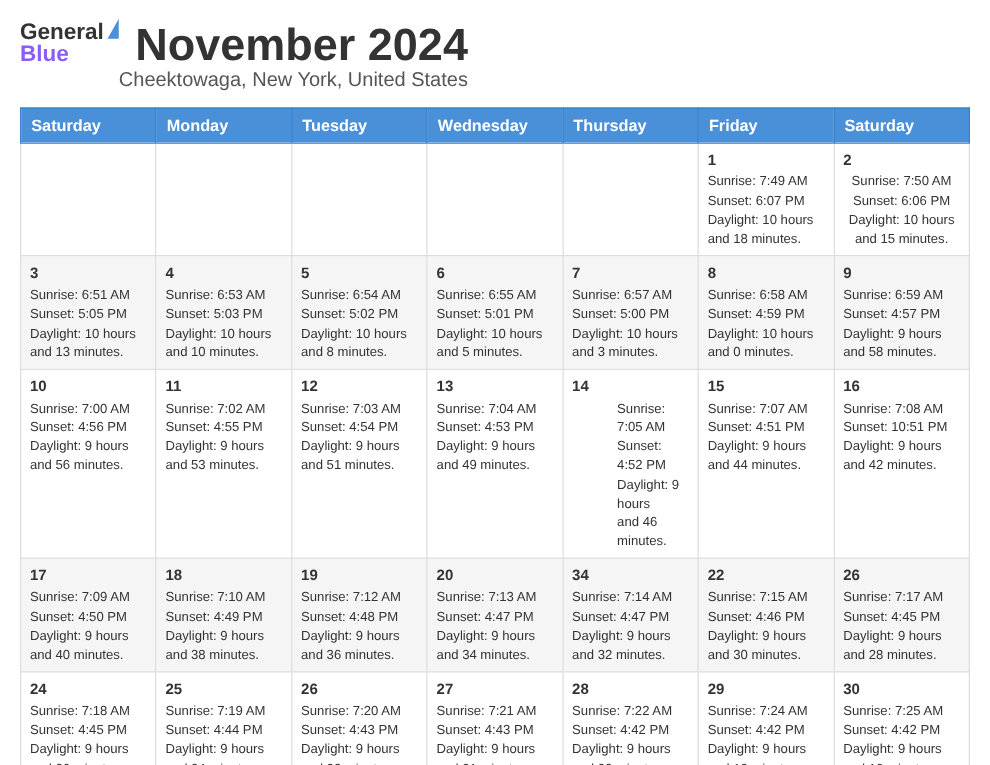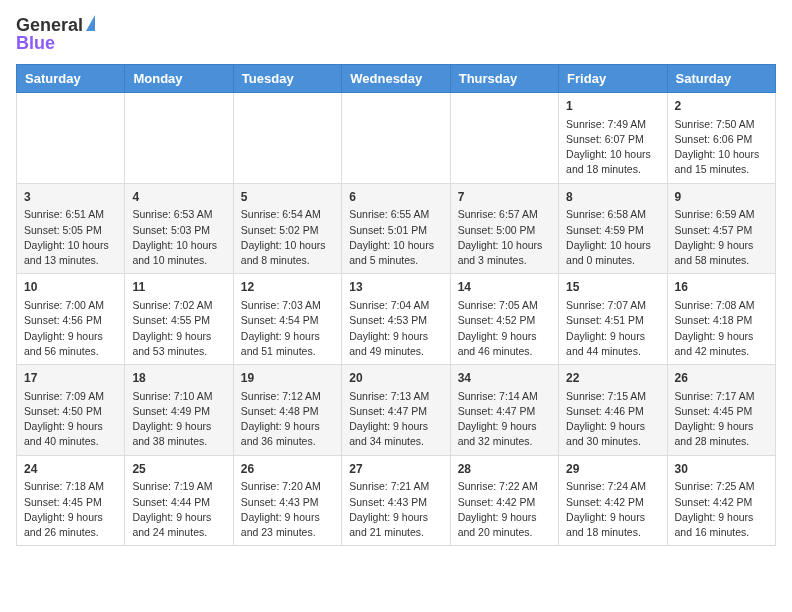--- a/index.html
+++ b/index.html
@@ -93,20 +93,24 @@
 </head>
 <body>
 
 <div class="header">
   <div class="logo">
     <div style="display:flex;align-items:center;">
       <span class="logo-general">General</span>
       <span style="display:inline-block;width:0;height:0;border-left:9px solid transparent;border-bottom:16px solid #4a90d9;margin-left:3px;margin-top:-4px;"></span>
     </div>
     <span class="logo-blue">Blue</span>
+  </div>
+  <div class="title-block">
+    <h1>November 2024</h1>
+    <h2>Cheektowaga, New York, United States</h2>
   </div>
 </div>
 
 <table class="calendar">
   <thead>
     <tr>
     <th>Saturday</th>
         <th>Monday</th>
         <th>Tuesday</th>
         <th>Wednesday</th>
@@ -124,21 +128,21 @@
         <td class="empty-cell"></td>
         <td>
           <span class="day-number">1</span>
           <div class="day-info" style="white-space: pre-line;">Sunrise: 7:49 AM
 Sunset: 6:07 PM
 Daylight: 10 hours
 and 18 minutes.</div>
         </td>
         <td>
           <span class="day-number">2</span>
-          <div class="day-info" style="white-space: pre-line;">Sunrise: 7:50 AM
+          <div class="day-info" style="white-space: pre-line; text-align: center;">Sunrise: 7:50 AM
 Sunset: 6:06 PM
 Daylight: 10 hours
 and 15 minutes.</div>
         </td>
       </tr>
       <tr>
         <td>
           <span class="day-number">3</span>
           <div class="day-info" style="white-space: pre-line;">Sunrise: 6:51 AM
 Sunset: 5:05 PM
@@ -212,36 +216,36 @@
         </td>
         <td>
           <span class="day-number">13</span>
           <div class="day-info" style="white-space: pre-line;">Sunrise: 7:04 AM
 Sunset: 4:53 PM
 Daylight: 9 hours
 and 49 minutes.</div>
         </td>
         <td>
           <span class="day-number">14</span>
-          <div class="day-info" style="white-space: pre-line;">Sunrise: 7:05 AM
+          <div class="day-info" style="white-space: pre-line; margin-left: 36px;">Sunrise: 7:05 AM
 Sunset: 4:52 PM
 Daylight: 9 hours
 and 46 minutes.</div>
         </td>
         <td>
           <span class="day-number">15</span>
           <div class="day-info" style="white-space: pre-line;">Sunrise: 7:07 AM
 Sunset: 4:51 PM
 Daylight: 9 hours
 and 44 minutes.</div>
         </td>
         <td>
           <span class="day-number">16</span>
           <div class="day-info" style="white-space: pre-line;">Sunrise: 7:08 AM
-Sunset: 4:18 PM
+Sunset: 10:51 PM
 Daylight: 9 hours
 and 42 minutes.</div>
         </td>
       </tr>
       <tr>
         <td>
           <span class="day-number">17</span>
           <div class="day-info" style="white-space: pre-line;">Sunrise: 7:09 AM
 Sunset: 4:50 PM
 Daylight: 9 hours

